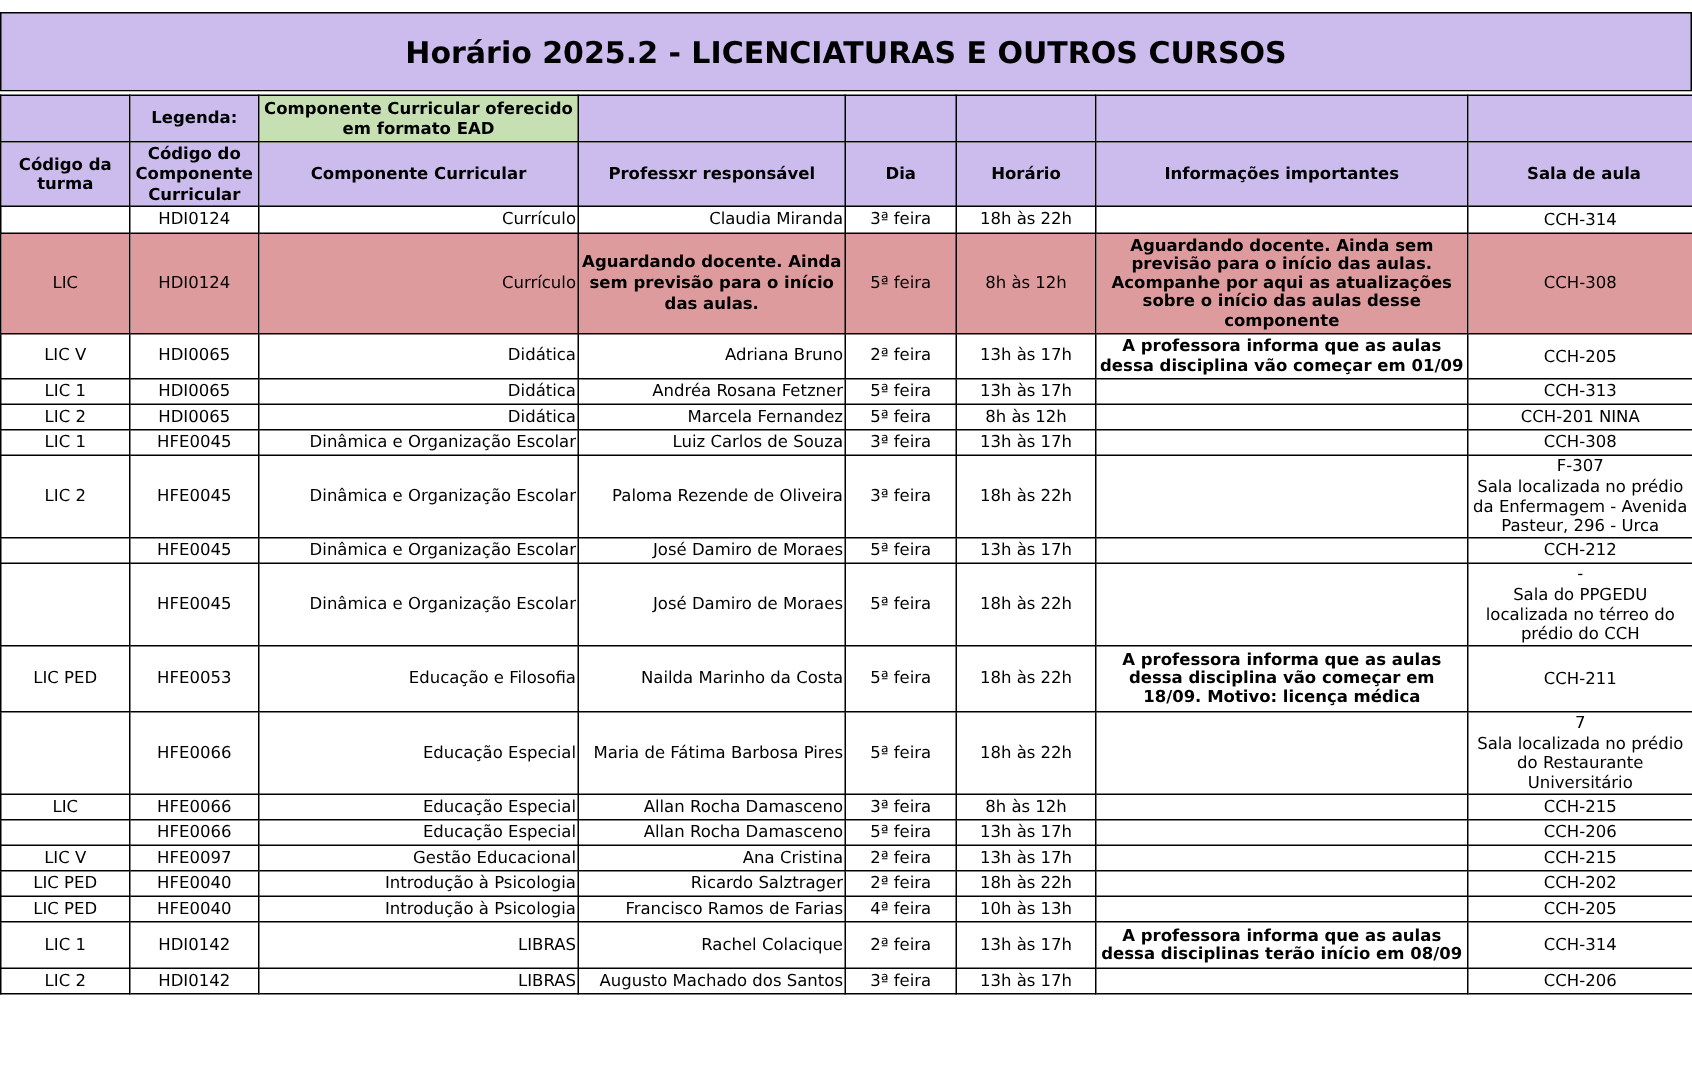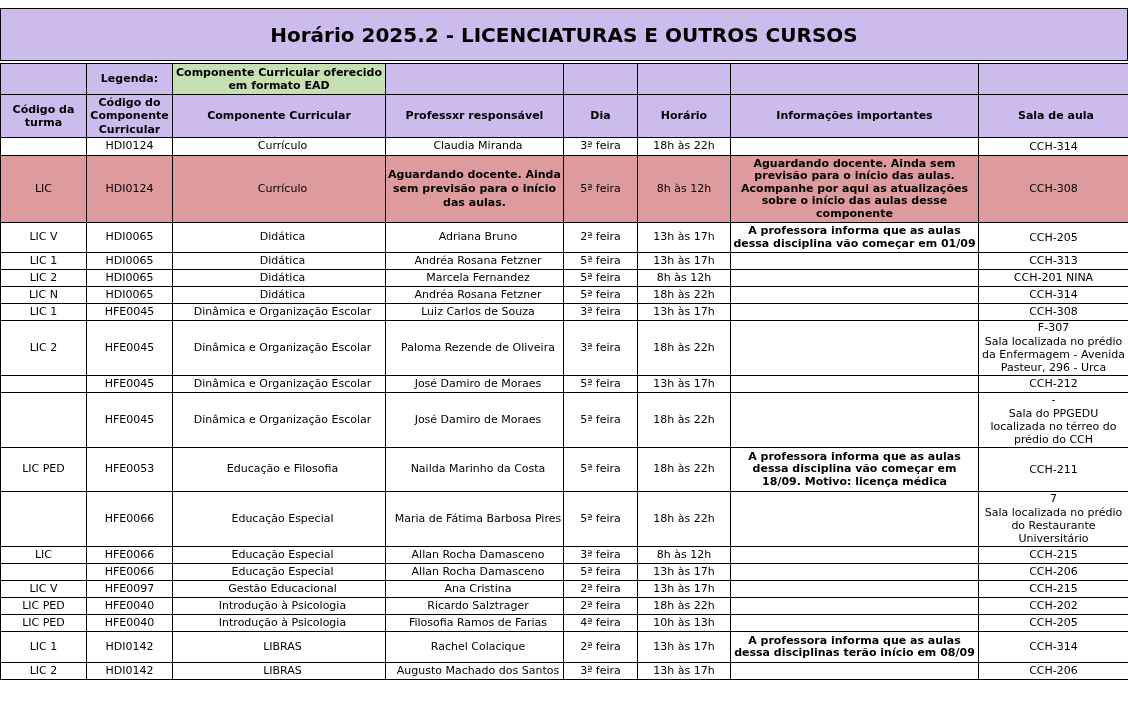--- a/index.html
+++ b/index.html
@@ -31,21 +31,21 @@
     padding:0 1px;
     line-height:1.18;
     overflow:hidden;
   }
   tr.legend-row td{background:var(--purple);height:31px;}
   tr.header-row th{background:var(--purple);height:43px;font-weight:bold;text-align:center;line-height:1.2;}
   th.h-left{text-align:left;padding-left:6px;}
   .legend-label{font-weight:bold;text-align:center;}
   .legend-ead{background:var(--green) !important;font-weight:bold;text-align:center;line-height:1.2;}
   .c-center{text-align:center;}
-  .c-left{text-align:center;padding-left:8px;}
+  .c-left{text-align:right;padding-left:8px;}
   .c-info{font-weight:bold;text-align:center;line-height:1.13;}
   .c-sala{text-align:center;line-height:1.22;}
   .sala-prefix{display:block;text-align:center;}
   .c-prof-alert{font-weight:bold;text-align:center;line-height:1.25;}
   tr.hl td{background:var(--pink);}
 </style>
 </head>
 <body>
 
 <div class="top-gap"></div>
@@ -134,30 +134,20 @@
         <td class="c-center">LIC 2</td>
         <td class="c-center">HDI0065</td>
         <td class="c-left">Didática</td>
         <td class="c-left">Marcela Fernandez</td>
         <td class="c-center">5ª feira</td>
         <td class="c-center">8h às 12h</td>
         <td class="c-info"></td>
         <td class="c-sala">CCH-201 NINA</td>
       </tr>
       <tr style="height: 17px;">
-        <td class="c-center">LIC N</td>
-        <td class="c-center">HDI0065</td>
-        <td class="c-left">Didática</td>
-        <td class="c-left">Andréa Rosana Fetzner</td>
-        <td class="c-center">5ª feira</td>
-        <td class="c-center">18h às 22h</td>
-        <td class="c-info"></td>
-        <td class="c-sala">CCH-314</td>
-      </tr>
-      <tr style="height: 17px;">
         <td class="c-center">LIC 1</td>
         <td class="c-center">HFE0045</td>
         <td class="c-left">Dinâmica e Organização Escolar</td>
         <td class="c-left">Luiz Carlos de Souza</td>
         <td class="c-center">3ª feira</td>
         <td class="c-center">13h às 17h</td>
         <td class="c-info"></td>
         <td class="c-sala">CCH-308</td>
       </tr>
       <tr style="height: 55px;">
@@ -247,21 +237,21 @@
         <td class="c-left">Ricardo Salztrager</td>
         <td class="c-center">2ª feira</td>
         <td class="c-center">18h às 22h</td>
         <td class="c-info"></td>
         <td class="c-sala">CCH-202</td>
       </tr>
       <tr style="height: 17px;">
         <td class="c-center">LIC PED</td>
         <td class="c-center">HFE0040</td>
         <td class="c-left">Introdução à Psicologia</td>
-        <td class="c-left">Filosofia Ramos de Farias</td>
+        <td class="c-left">Francisco Ramos de Farias</td>
         <td class="c-center">4ª feira</td>
         <td class="c-center">10h às 13h</td>
         <td class="c-info"></td>
         <td class="c-sala">CCH-205</td>
       </tr>
       <tr style="height: 31px;">
         <td class="c-center">LIC 1</td>
         <td class="c-center">HDI0142</td>
         <td class="c-left">LIBRAS</td>
         <td class="c-left">Rachel Colacique</td>

